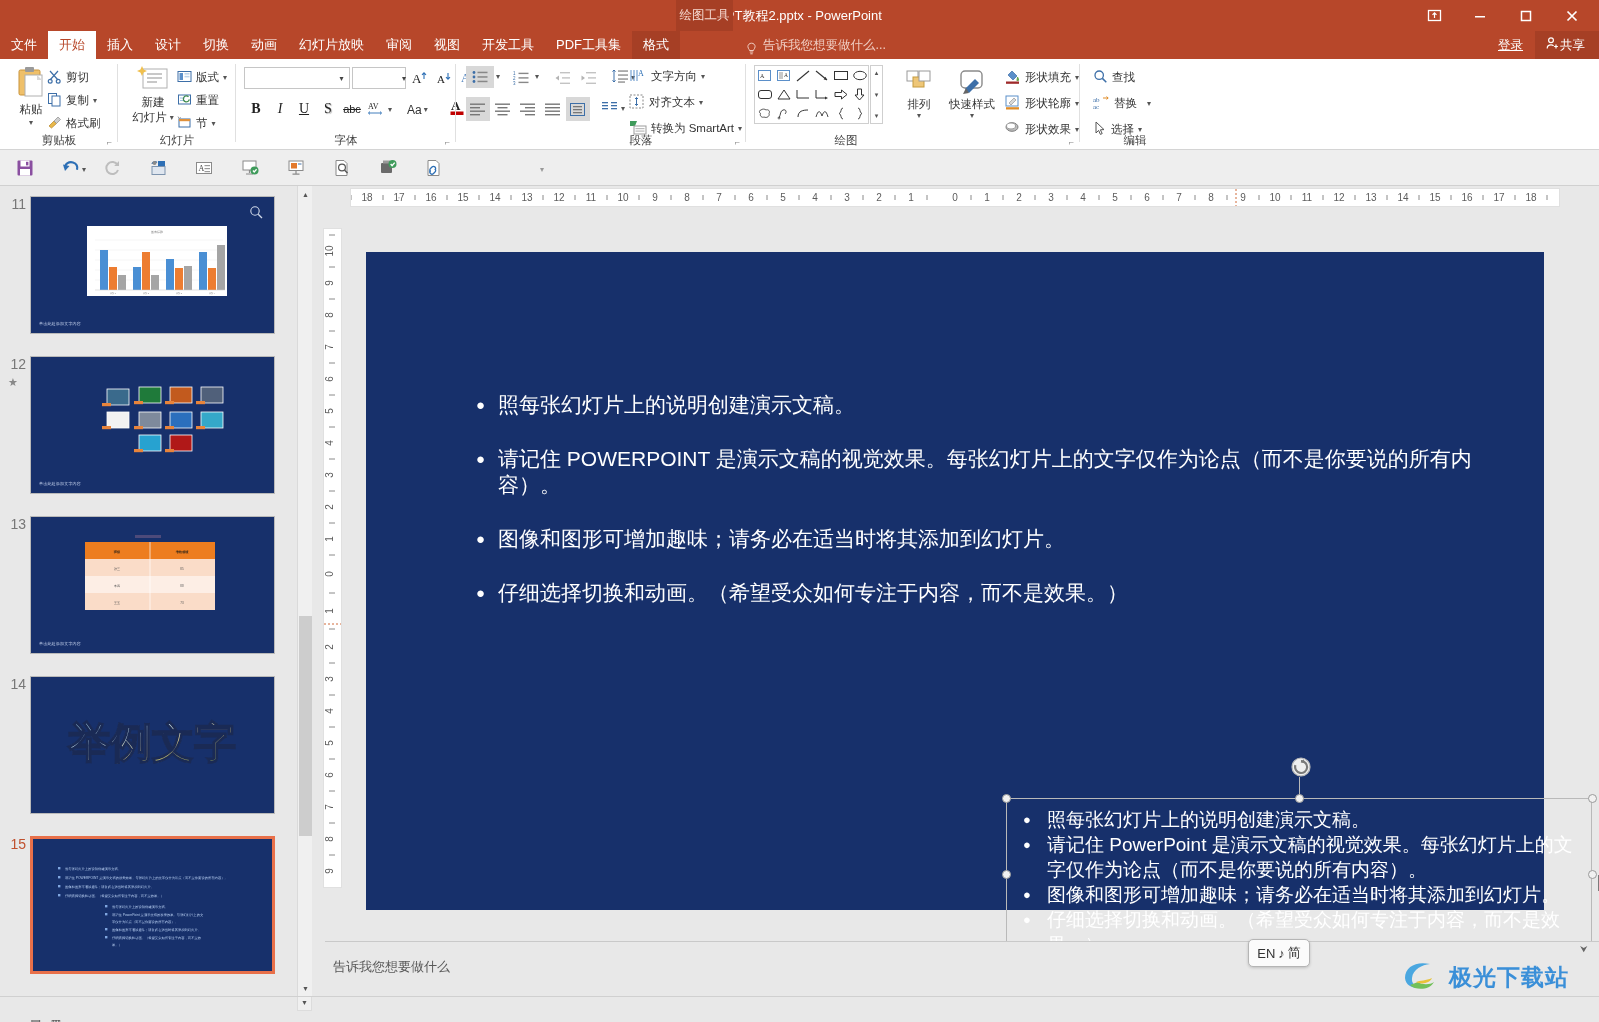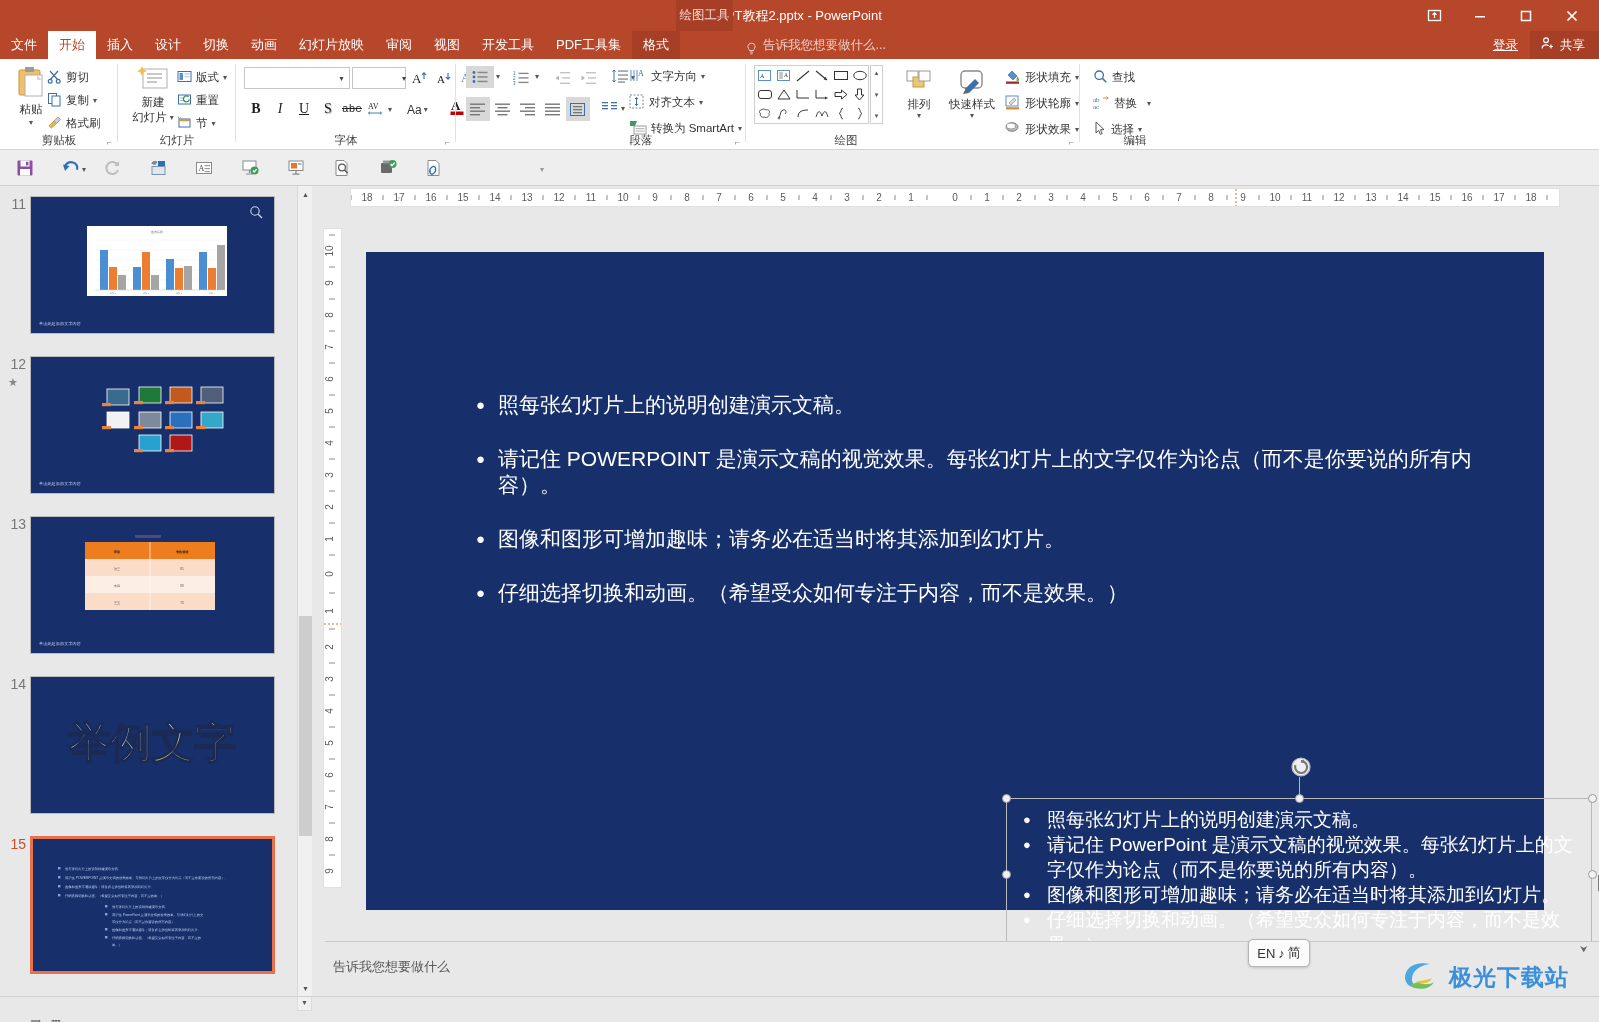--- a/index.html
+++ b/index.html
@@ -52,21 +52,21 @@
   }
   .bulb { width:13px; height:14px; display:inline-block; }
   .right-acct {
     position:absolute; right:0; top:0; height:28px; display:flex; align-items:stretch;
   }
   .signin {
     height:28px; line-height:28px; font-size:12.5px; color:#fff; padding:0 12px;
     text-decoration:underline;
   }
   .share {
-    height:28px; display:flex; align-items:center; gap:5px; padding:0 14px 0 10px;
+    height:28px; display:flex; align-items:center; padding:0 14px 0 10px;
     background:#a63f25; color:#fff; font-size:12.5px;
   }
 
   
   .ribbon {
     position:absolute; left:0; top:59px; width:1599px; height:91px;
     background:#ffffff; border-bottom:1px solid #d4d4d4;
   }
   .rgroup { position:absolute; top:0; height:91px; }
   .rgroup .glabel {
@@ -471,21 +471,21 @@
         </div>
       <div class="tbtn" style="left:32px; top:38px; font-family:'Liberation Serif',serif; font-style:italic;">
           <span>I</span>
         </div>
       <div class="tbtn" style="left:56px; top:38px; font-family:'Liberation Serif',serif; text-decoration:underline;">
           <span>U</span>
         </div>
       <div class="tbtn" style="left:80px; top:38px; font-family:'Liberation Serif',serif; text-shadow:1px 1px 1px #aaa;">
           <span>S</span>
         </div>
-      <div class="tbtn" style="left:104px; top:38px; font-size:11px; text-decoration:line-through;font-family:Liberation Mono, monospace;">
+      <div class="tbtn" style="left:104px; top:38px; font-size:11px; text-decoration:line-through;">
           <span>abc</span>
         </div>
       <div class="btn-sm" style="left:128px; top:40px; gap:2px;">
         <span>
           <svg width="19" height="17" viewBox="0 0 19 17">
               <text x="1" y="9" font-size="8" fill="#222" font-family="Liberation Serif, serif">AV</text>
               <path d="M2 13 h12 M3 11.6 L1.3 13 L3 14.4 M13 11.6 L14.7 13 L13 14.4" stroke="#2d6fb5" stroke-width=".9" fill="none"></path>
             </svg>
         </span>
         <span class="caret">▾</span>

